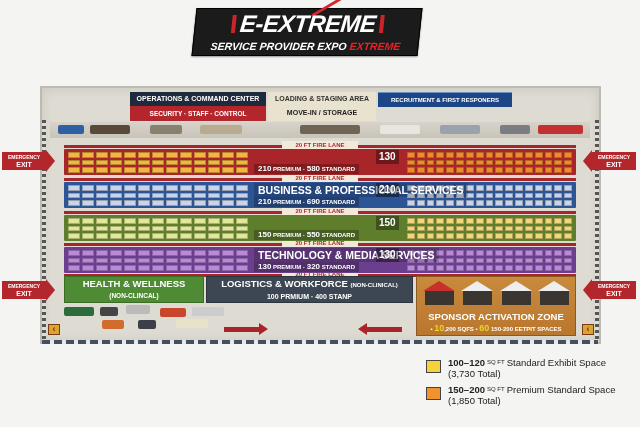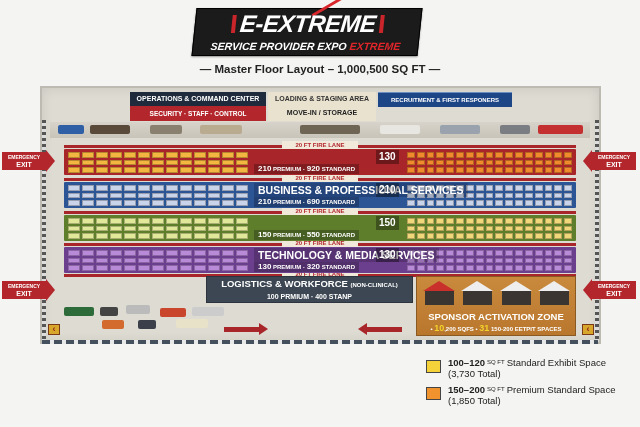--- a/index.html
+++ b/index.html
@@ -80,21 +80,20 @@
 </head>
 <body>
 
 <div class="stage">
 
   <div class="logo">
     <div class="logo-swoosh"></div>
     <div class="logo-main"><span class="bar"></span><span>E-EXTREME</span><span class="bar"></span></div>
     <div class="logo-sub"><span>SERVICE PROVIDER EXPO</span> <span class="red">EXTREME</span></div>
   </div>
-  <div class="subtitle">— Master Floor Layout – 1,000,500 SQ FT —</div>
 
   <div class="floor"></div>
   <div class="rail-l"></div>
   <div class="rail-r"></div>
   <div class="rail-b"></div>
 
   <div class="ops">
     <div class="a">OPERATIONS &amp; COMMAND CENTER</div>
     <div class="b">SECURITY · STAFF · CONTROL</div>
   </div>
@@ -218,21 +217,21 @@
         <div class="cell" style="background: rgb(240, 138, 44); border: 0.5px solid rgba(0, 0, 0, 0.25);"></div>
         <div class="cell" style="background: rgb(240, 138, 44); border: 0.5px solid rgba(0, 0, 0, 0.25);"></div>
         <div class="cell" style="background: rgb(240, 138, 44); border: 0.5px solid rgba(0, 0, 0, 0.25);"></div>
         <div class="cell" style="background: rgb(240, 138, 44); border: 0.5px solid rgba(0, 0, 0, 0.25);"></div>
         <div class="cell" style="background: rgb(240, 138, 44); border: 0.5px solid rgba(0, 0, 0, 0.25);"></div>
         <div class="cell" style="background: rgb(240, 138, 44); border: 0.5px solid rgba(0, 0, 0, 0.25);"></div>
         <div class="cell" style="background: rgb(240, 138, 44); border: 0.5px solid rgba(0, 0, 0, 0.25);"></div>
         <div class="cell" style="background: rgb(240, 138, 44); border: 0.5px solid rgba(0, 0, 0, 0.25);"></div>
       </div>
       <div class="sec-count" style="left: 312px; background: rgba(0, 0, 0, 0.35);">130</div>
-      <div class="sec-sub" style="left: 190px; background: rgba(0, 0, 0, 0.25);"><b>210</b> <span>PREMIUM</span> · <b>920</b> <span>STANDARD</span></div>
+      <div class="sec-sub" style="left: 190px; background: rgba(0, 0, 0, 0.25);"><b>210</b> <span>PREMIUM</span> · <b>580</b> <span>STANDARD</span></div>
     </div>
   <div class="section" id="sec1" style="top: 182px; background: rgb(44, 85, 150);">
       <div class="grid" style="left: 4px; width: 180px; --c: 13;">
         <div class="cell" style="background: rgb(201, 211, 234); border: 0.5px solid rgba(0, 0, 0, 0.25);"></div>
         <div class="cell" style="background: rgb(201, 211, 234); border: 0.5px solid rgba(0, 0, 0, 0.25);"></div>
         <div class="cell" style="background: rgb(201, 211, 234); border: 0.5px solid rgba(0, 0, 0, 0.25);"></div>
         <div class="cell" style="background: rgb(201, 211, 234); border: 0.5px solid rgba(0, 0, 0, 0.25);"></div>
         <div class="cell" style="background: rgb(201, 211, 234); border: 0.5px solid rgba(0, 0, 0, 0.25);"></div>
         <div class="cell" style="background: rgb(201, 211, 234); border: 0.5px solid rgba(0, 0, 0, 0.25);"></div>
         <div class="cell" style="background: rgb(201, 211, 234); border: 0.5px solid rgba(0, 0, 0, 0.25);"></div>
@@ -517,20 +516,24 @@
         <div class="cell" style="background: rgb(185, 138, 216); border: 0.5px solid rgba(0, 0, 0, 0.25);"></div>
         <div class="cell" style="background: rgb(185, 138, 216); border: 0.5px solid rgba(0, 0, 0, 0.25);"></div>
         <div class="cell" style="background: rgb(185, 138, 216); border: 0.5px solid rgba(0, 0, 0, 0.25);"></div>
         <div class="cell" style="background: rgb(185, 138, 216); border: 0.5px solid rgba(0, 0, 0, 0.25);"></div>
       </div>
       <div class="sec-title" style="left: 190px; background: rgba(0, 0, 0, 0.18);">TECHNOLOGY &amp; MEDIA SERVICES</div>
       <div class="sec-count" style="left: 312px; background: rgba(0, 0, 0, 0.35);">130</div>
       <div class="sec-sub" style="left: 190px; background: rgba(0, 0, 0, 0.25);"><b>130</b> <span>PREMIUM</span> · <b>320</b> <span>STANDARD</span></div>
     </div>
 
+  <div class="health">
+    <div class="a">HEALTH &amp; WELLNESS</div>
+    <div class="b">(NON-CLINCAL)</div>
+  </div>
   <div class="logi">
     <div class="a"><span>LOGISTICS &amp; WORKFORCE</span> <small>(NON-CLINICAL)</small></div>
     <div class="b">100 PRMIUM · 400 STANP</div>
   </div>
   <div class="sponsor">
     <div class="tents">
       <div class="tent">
           <div class="roof" style="border-bottom-color:#c9302c"></div>
           <div class="body"></div>
         </div>
@@ -541,21 +544,21 @@
       <div class="tent">
           <div class="roof"></div>
           <div class="body"></div>
         </div>
       <div class="tent">
           <div class="roof"></div>
           <div class="body"></div>
         </div>
     </div>
     <div class="a">SPONSOR ACTIVATION ZONE</div>
-    <div class="b">• <span class="y">10</span><span>,200 SQFS •</span> <span class="y">31</span><span> 150-200 EETPIT SPACES</span></div>
+    <div class="b">• <span class="y">10</span><span>,200 SQFS •</span> <span class="y">60</span><span> 150-200 EETPIT SPACES</span></div>
   </div>
 
   <div class="vehicles-bot">
     <div class="veh" style="left:6px;top:2px;width:30px;background:#2e6b3a"></div>
     <div class="veh" style="left:42px;top:2px;width:18px;background:#444"></div>
     <div class="veh" style="left:68px;top:0;width:24px;background:#bbb"></div>
     <div class="veh" style="left:102px;top:3px;width:26px;background:#c9462d"></div>
     <div class="veh" style="left:134px;top:2px;width:32px;background:#ccc"></div>
     <div class="veh" style="left:44px;top:15px;width:22px;background:#d36a2e"></div>
     <div class="veh" style="left:80px;top:15px;width:18px;background:#3a3f4a"></div>

